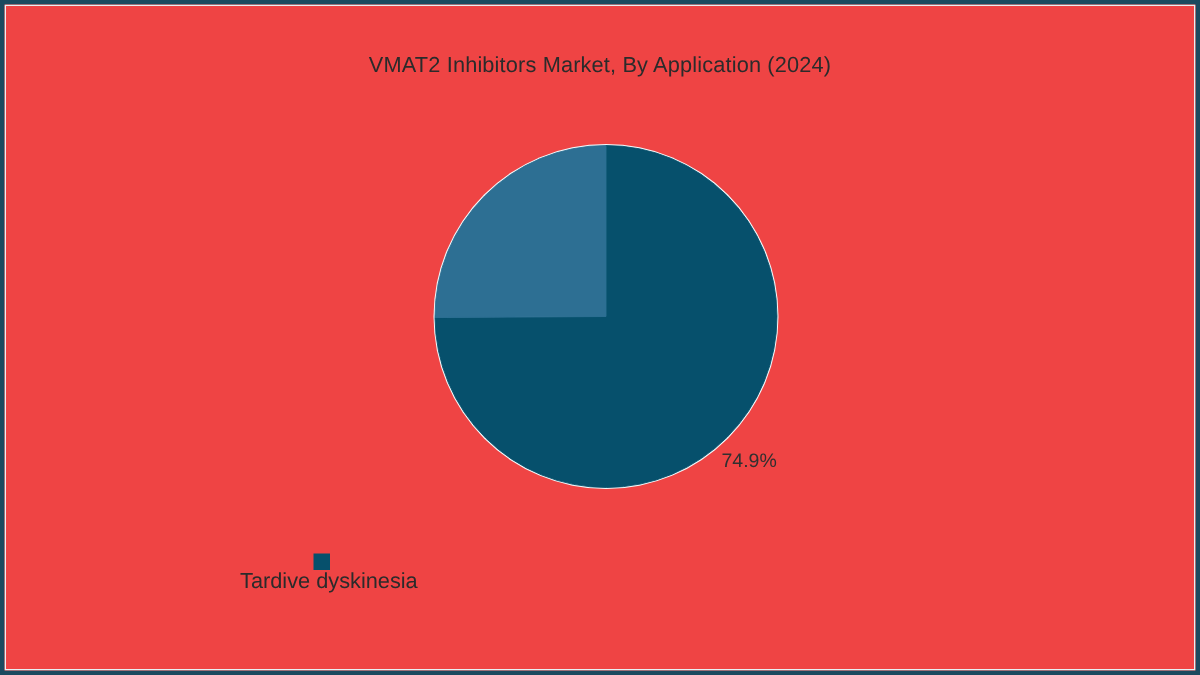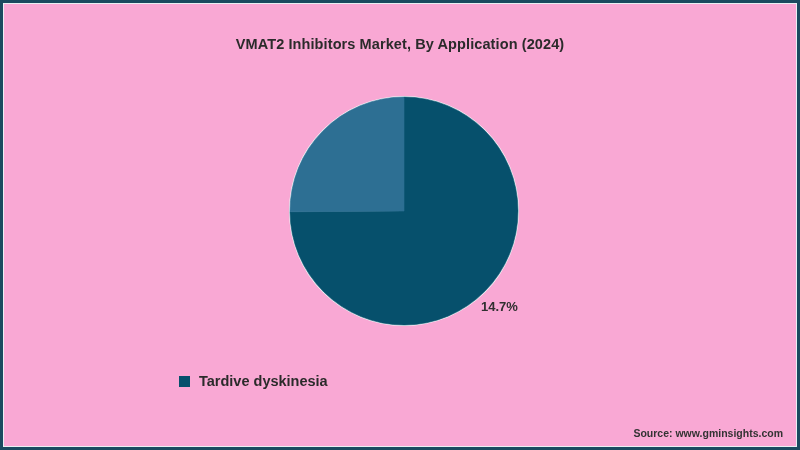--- a/index.html
+++ b/index.html
@@ -65,21 +65,21 @@
     height: 24px;
   }
   .legend-item {
     position: absolute;
     top: 0;
     display: flex;
     align-items: center;
     height: 24px;
     white-space: nowrap;
   }
-  .legend-item.item-0 { left: 176px; }
+  .legend-item.item-0 { left: 157px; flex-direction: column; }
   .legend-item.item-1 { left: 460px; }
   .legend-swatch {
     width: 11px;
     height: 11px;
     margin-right: 9px;
     flex: 0 0 auto;
   }
   .legend-text {
     font-size: 14.5px;
     color: #2b2b2b;
@@ -89,43 +89,42 @@
     right: 14px;
     top: 424px;
     font-size: 10.5px;
     color: #333333;
     white-space: nowrap;
   }
 </style>
 </head>
 <body>
 
-<div id="frame" style="border-color: rgb(27, 74, 95); background: #f9a8d4; font-weight: bold;">
+<div id="frame" style="border-color: rgb(27, 74, 95); background: #ef4444;">
 
   <div id="inner-hairline"></div>
 
   <div id="chart-title">VMAT2 Inhibitors Market, By Application (2024)</div>
 
   <div id="pie-wrap">
     <svg id="pie-svg" viewBox="0 0 234 234">
       <circle cx="117" cy="117" r="115" fill="#f2f7f9"></circle>
       <g id="pie-slices">
           <path d="M 117 117 L 117.00 3.00 A 114 114 0 1 1 3.00 117.72 Z" fill="#06506c" stroke="#06506c" stroke-width="0.6"></path>
           <path d="M 117 117 L 3.00 117.72 A 114 114 0 0 1 117.00 3.00 Z" fill="#2d6f93" stroke="#2d6f93" stroke-width="0.6"></path>
         </g>
     </svg>
   </div>
 
-  <div id="pie-label">14.7%</div>
+  <div id="pie-label">74.9%</div>
 
   <div id="legend">
 
     <div class="legend-item item-0">
       <span class="legend-swatch" style="background: rgb(6, 80, 108);"></span>
       <span class="legend-text">Tardive dyskinesia</span>
     </div>
 
 
   </div>
 
-  <div id="source-note">Source: www.gminsights.com</div>
 
 </div>
 
 </body></html>

